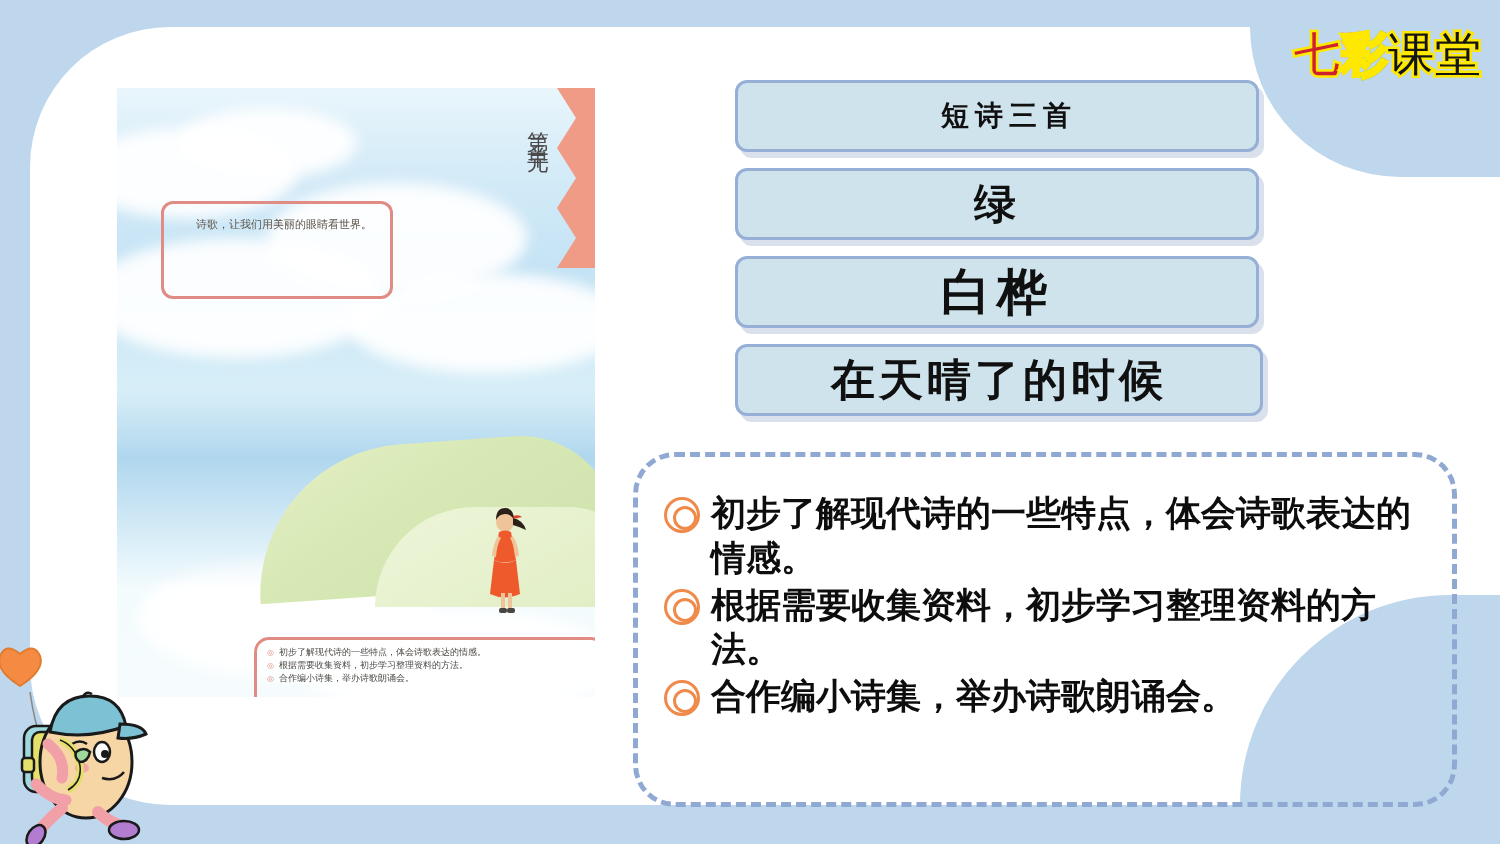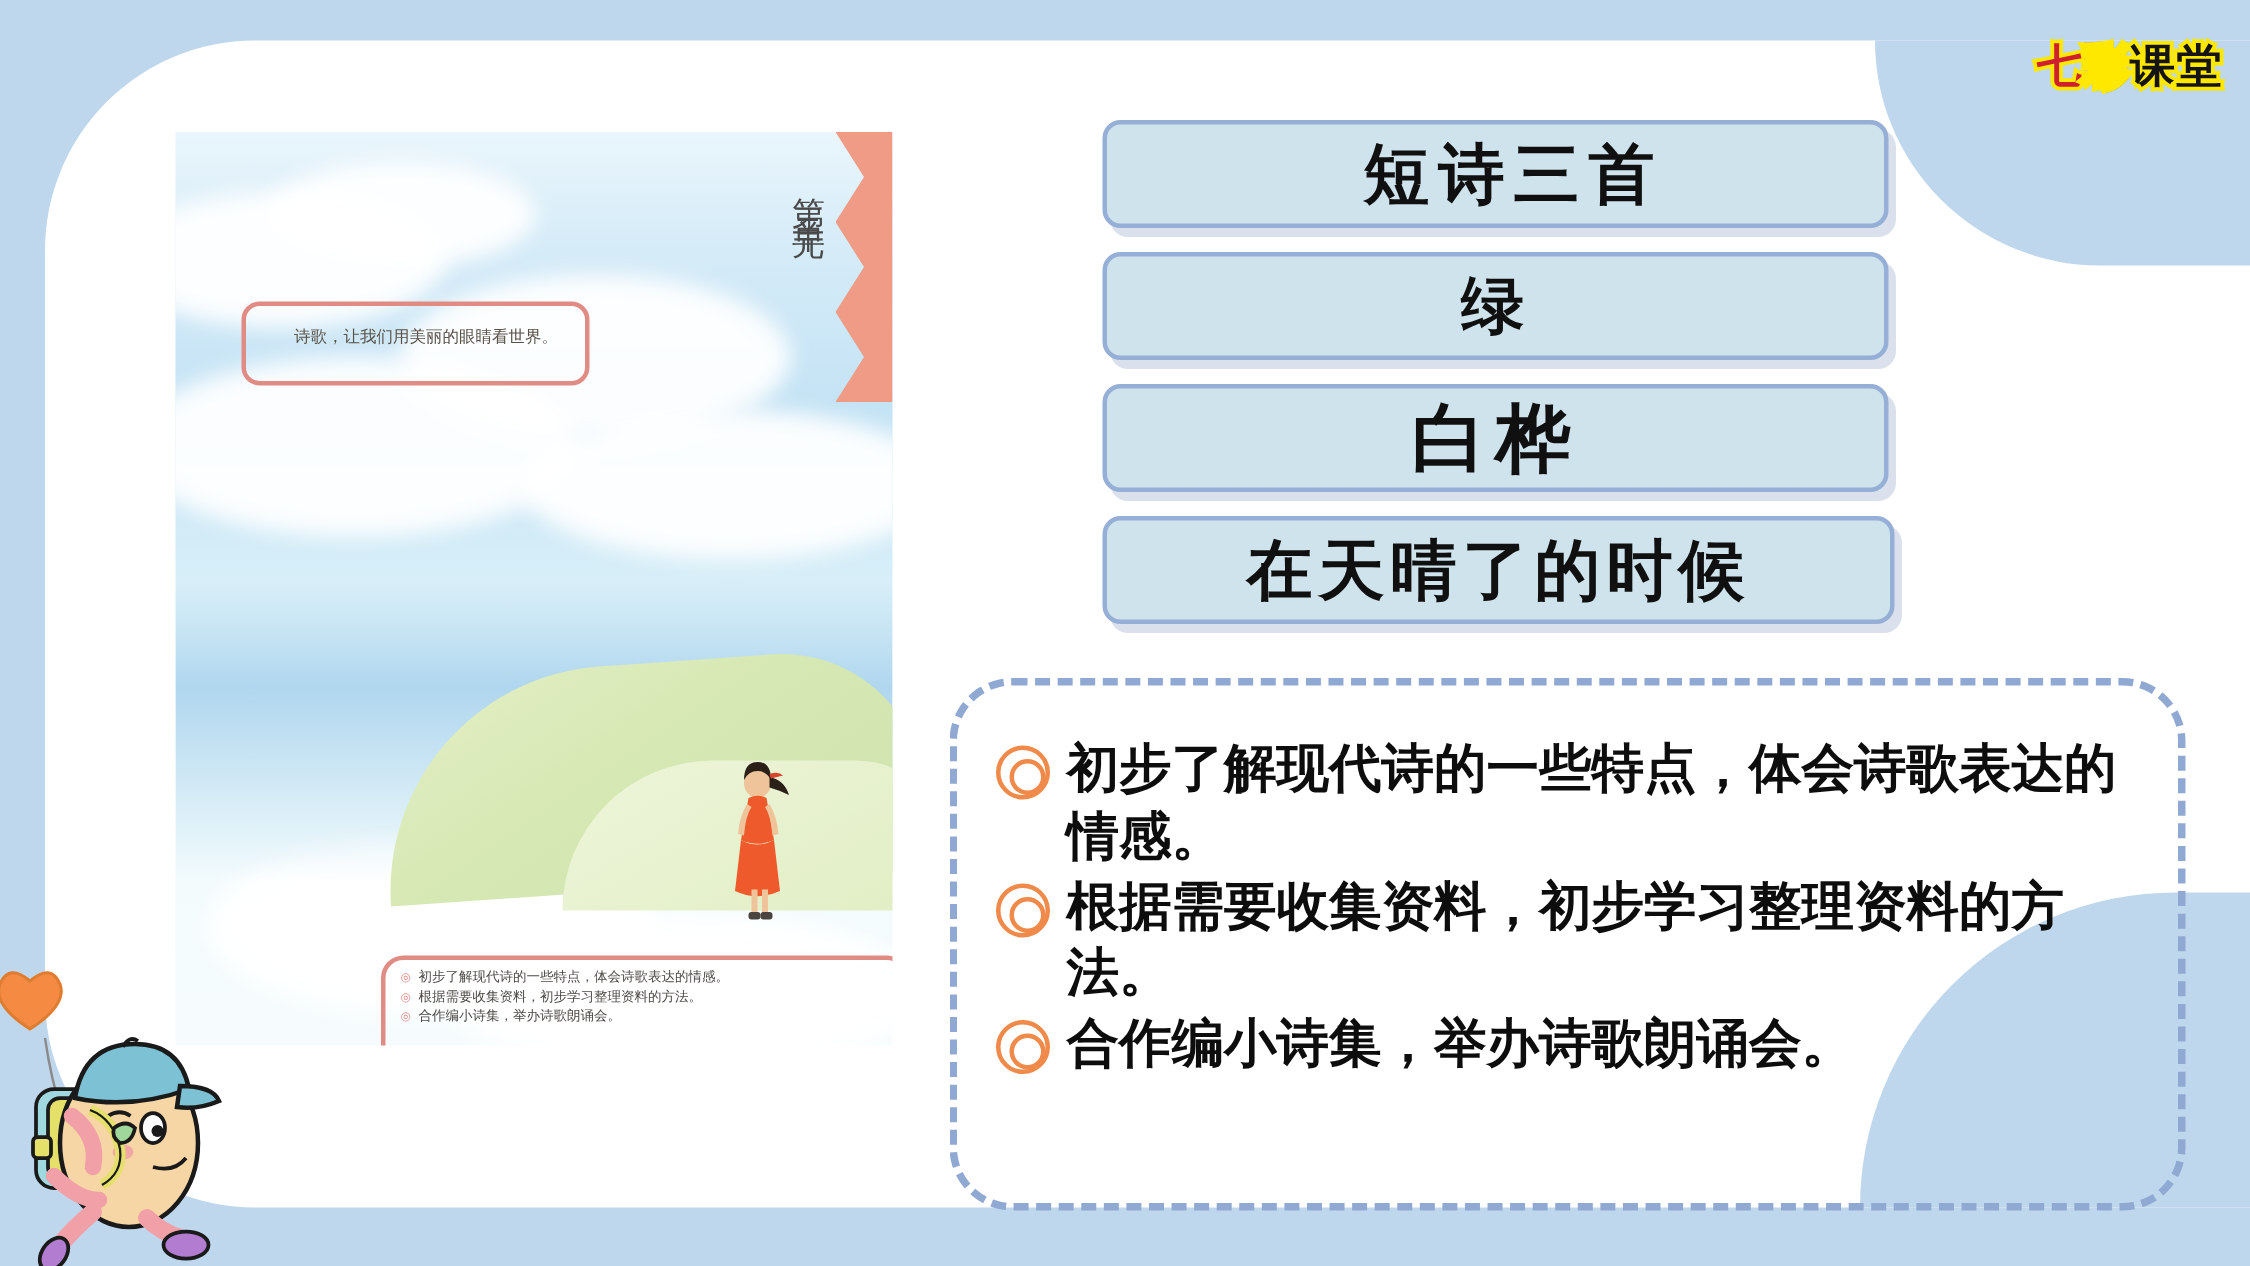--- a/index.html
+++ b/index.html
@@ -33,22 +33,22 @@
     position:absolute; right:0; bottom:0;
     width:260px; height:210px;
     background:#bed7ed;
     border-top-left-radius:260px;
   }
 
   
   .logo{
     position:absolute; right:18px; top:24px;
     z-index:40;
-    font-size:30px;
-    font-weight:bold;
+    font-size:46px;
+    font-weight:normal;
     letter-spacing:1px;
     white-space:nowrap;
     font-family:"DejaVu Sans","Liberation Sans",sans-serif;
   }
   .logo .qi{
     color:#cf2030;
     -webkit-text-stroke:5px #ffe800;
     paint-order:stroke fill;
     text-shadow:0 0 2px #ffe800;
   }
@@ -106,21 +106,21 @@
     position:absolute; right:42px; top:26px;
     writing-mode:vertical-rl;
     font-size:22px; letter-spacing:7px;
     color:#4a4a4a;
     font-family:"DejaVu Serif","Liberation Serif",serif;
     z-index:5;
   }
   
   .quote-box{
     position:absolute; left:44px; top:113px;
-    width:232px; height:56px;
+    width:232px; height:98px;
     border:3px solid #e08b84;
     border-radius:12px;
     z-index:6;
   }
   .quote-text{
     position:absolute; left:10px; top:11px; right:8px;
     font-size:11px; line-height:1.85;
     color:#5a5248; text-indent:22px;
     font-family:"DejaVu Serif","Liberation Serif",serif;
   }
@@ -157,21 +157,21 @@
     background:#cfe3ec;
     border:3px solid #96afd6;
     border-radius:12px;
     box-shadow:5px 6px 0 rgba(150,170,200,.35);
     margin-bottom:16px;
     display:flex; align-items:center; justify-content:center;
     color:#101010;
     font-family:"DejaVu Sans","Liberation Sans",sans-serif;
     font-weight:bold;
   }
-  .tb1{ width:524px; height:72px; font-size:44px; letter-spacing:6px;padding-left:24px; }
+  .tb1{ width:524px; height:72px; font-size:28px; letter-spacing:6px;padding-left:24px; }
   .tb2{ width:524px; height:72px; font-size:42px; letter-spacing:4px; }
   .tb3{ width:524px; height:72px; font-size:50px; letter-spacing:6px; }
   .tb4{ width:528px; height:72px; font-size:44px; letter-spacing:4px;font-family:Liberation Mono, monospace; }
 
   
   .goals-box{
     position:absolute;
     left:633px; top:452px;
     width:824px; height:355px;
     border:5px dashed #8fa9d3;

